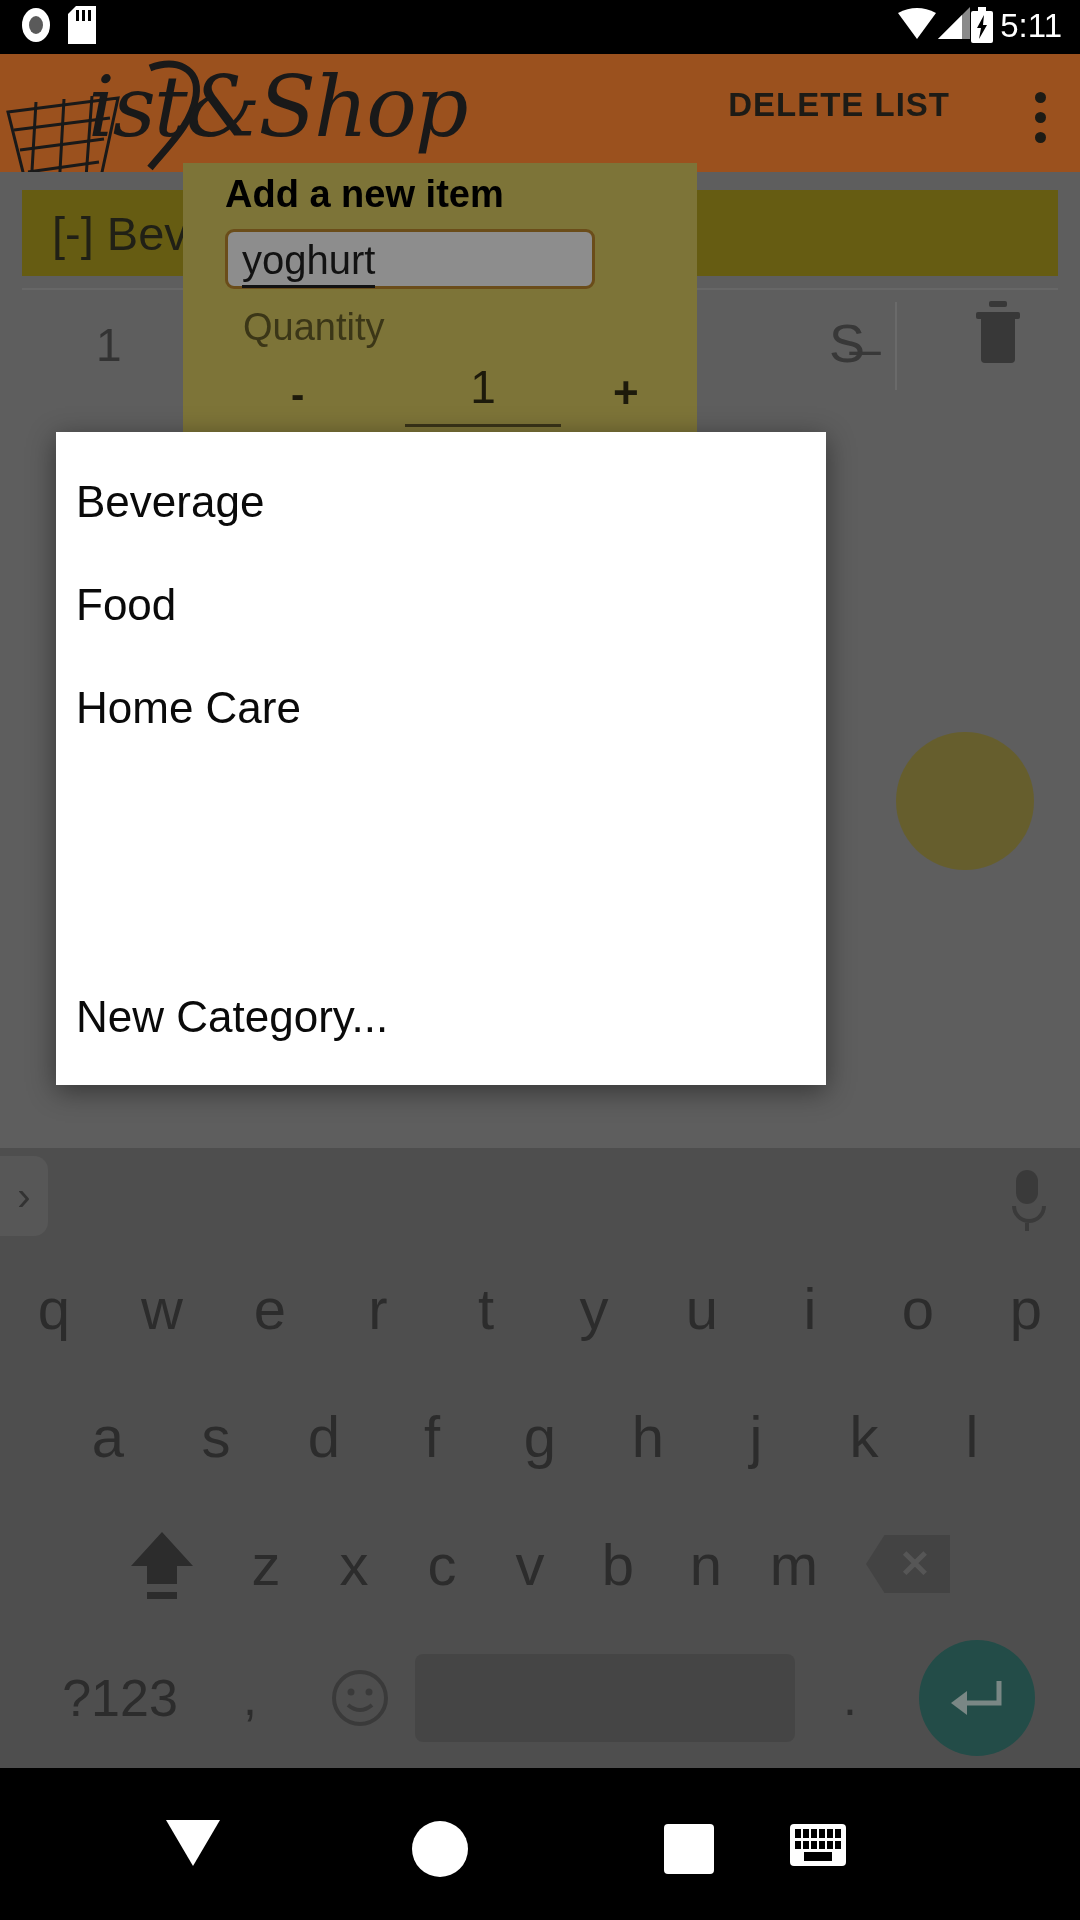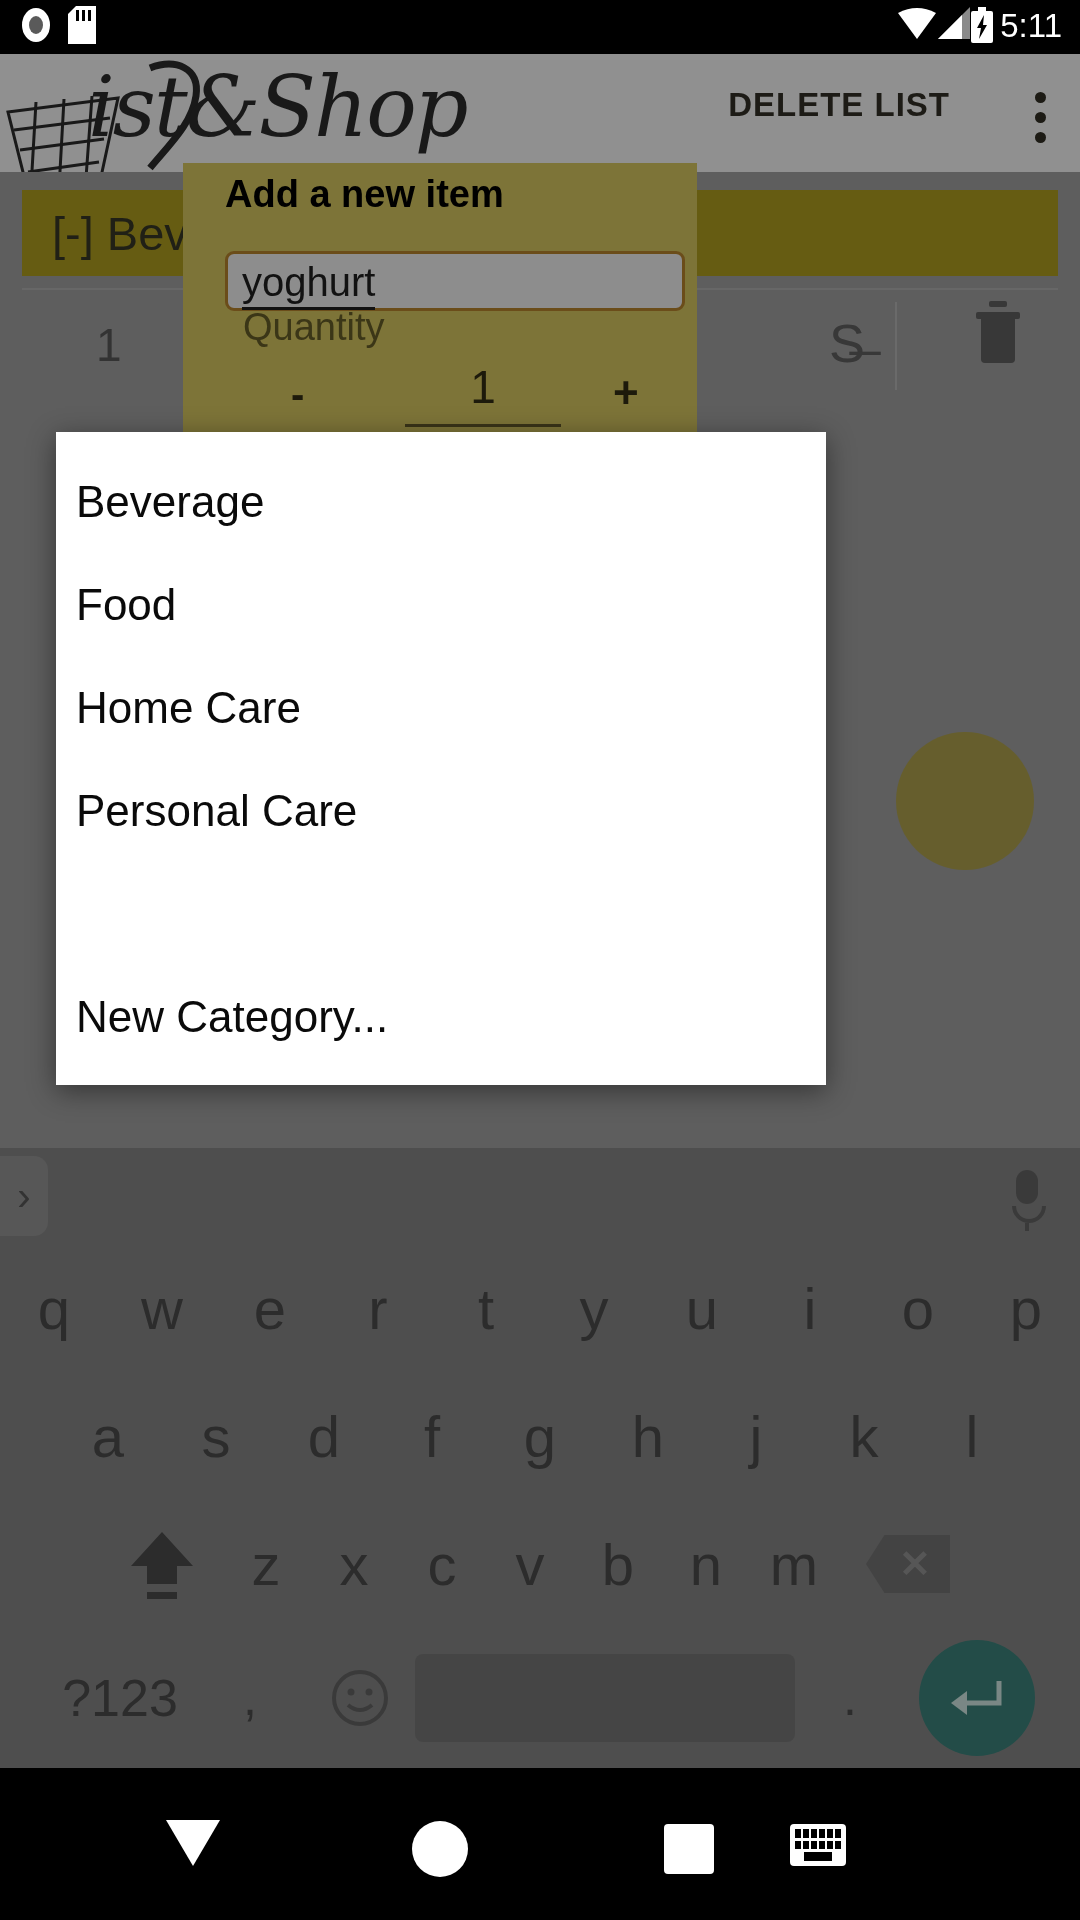--- a/index.html
+++ b/index.html
@@ -25,21 +25,21 @@
     padding: 0 18px;
   }
   .sb-left { display: flex; align-items: center; gap: 14px; }
   .sb-right { margin-left: auto; display: flex; align-items: flex-start; }
   .sb-time { font-size: 33px; font-weight: 400; letter-spacing: 0px; margin-left: 6px; }
 
   
   #app-bar {
     position: absolute; top: 54px; left: 0;
     width: 1080px; height: 118px;
-    background: #e5e5e5;
+    background: #f97316;
     display: flex; align-items: center;
   }
   #logo-wrap {
     position: absolute; left: 0; top: -4px;
     width: 360px; height: 160px;
     overflow: visible;
   }
   #logo-text {
     position: absolute; left: 88px; top: 8px;
     font-family: "DejaVu Serif", serif;
@@ -176,25 +176,24 @@
     position: absolute; left: 183px; top: 163px;
     width: 514px; height: 530px;
     background: #7d7438;
   }
   #add-title {
     position: absolute; left: 42px; top: 10px;
     font-size: 38px; font-weight: 700; color: #000000;
   }
   #item-input {
     position: absolute; left: 42px; top: 66px;
-    width: 460px; height: 60px;
+    width: 370px; height: 60px;
     background: #8d8d8d;
     border: 3px solid #6b4d1a;
     border-radius: 9px;
-    margin-top: 22px;
   }
   #item-input-value {
     position: absolute; left: 14px; top: 6px;
     font-size: 40px; color: #121212;
     border-bottom: 3px solid #121212;
     padding-bottom: 2px;
   }
   #qty-label {
     position: absolute; left: 60px; top: 143px;
     font-size: 38px; color: #3b3617;
@@ -398,23 +397,20 @@
   <div id="category-dropdown">
     <div class="dd-item" style="top:18px">
         <span>Beverage</span>
       </div>
     <div class="dd-item" style="top:121px">
         <span>Food</span>
       </div>
     <div class="dd-item" style="top:224px">
         <span>Home Care</span>
       </div>
-    <div class="dd-item" style="top:327px">
-        <span>Personal Care</span>
-      </div>
     <div class="dd-item" style="top:533px">
         <span>New Category...</span>
       </div>
   </div>
 
   <div id="status-bar">
     <div class="sb-left">
       <span>
         <svg width="36" height="36" viewBox="0 0 36 36">
           <ellipse cx="18" cy="18" rx="14" ry="17" fill="#fff"></ellipse>

